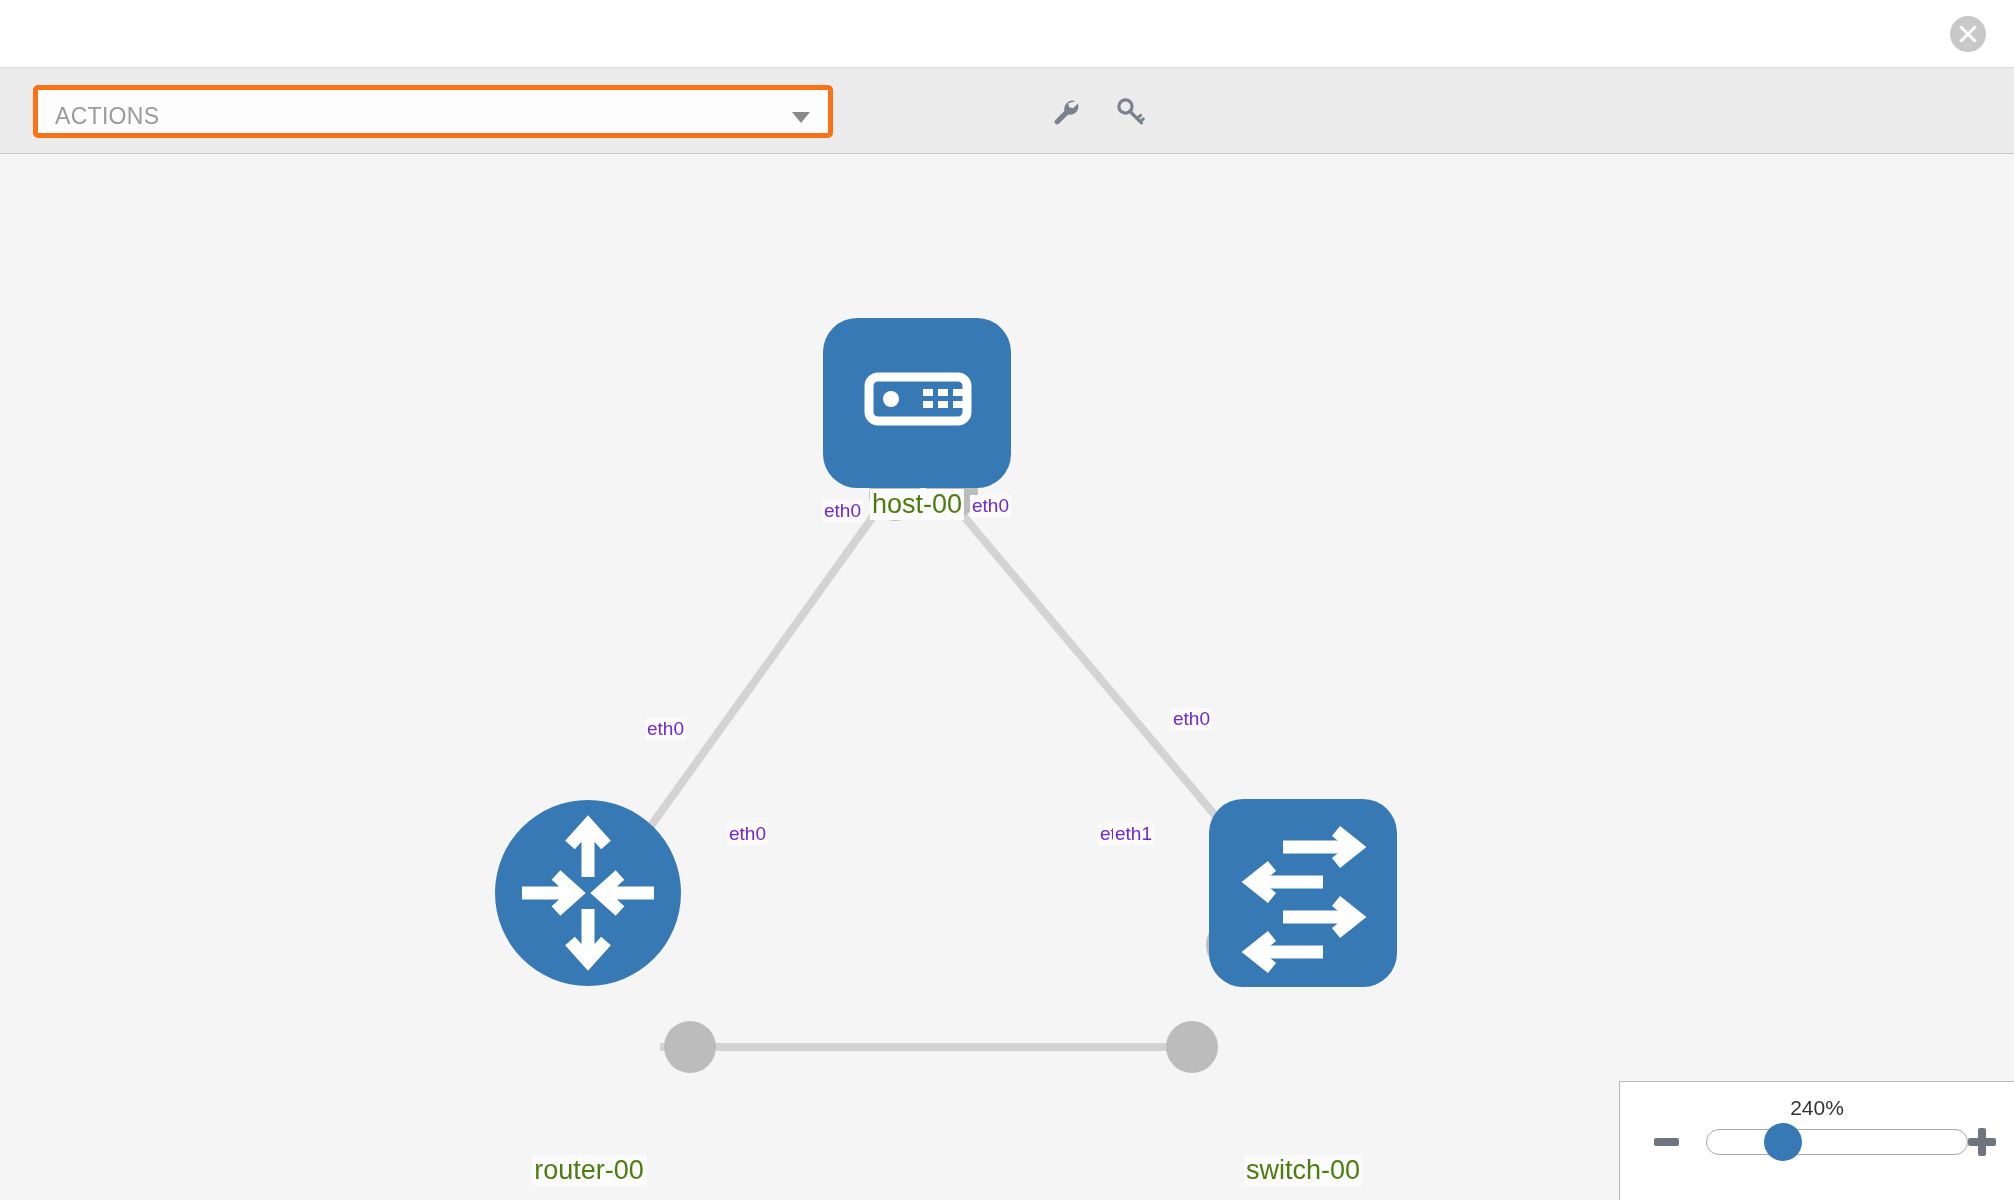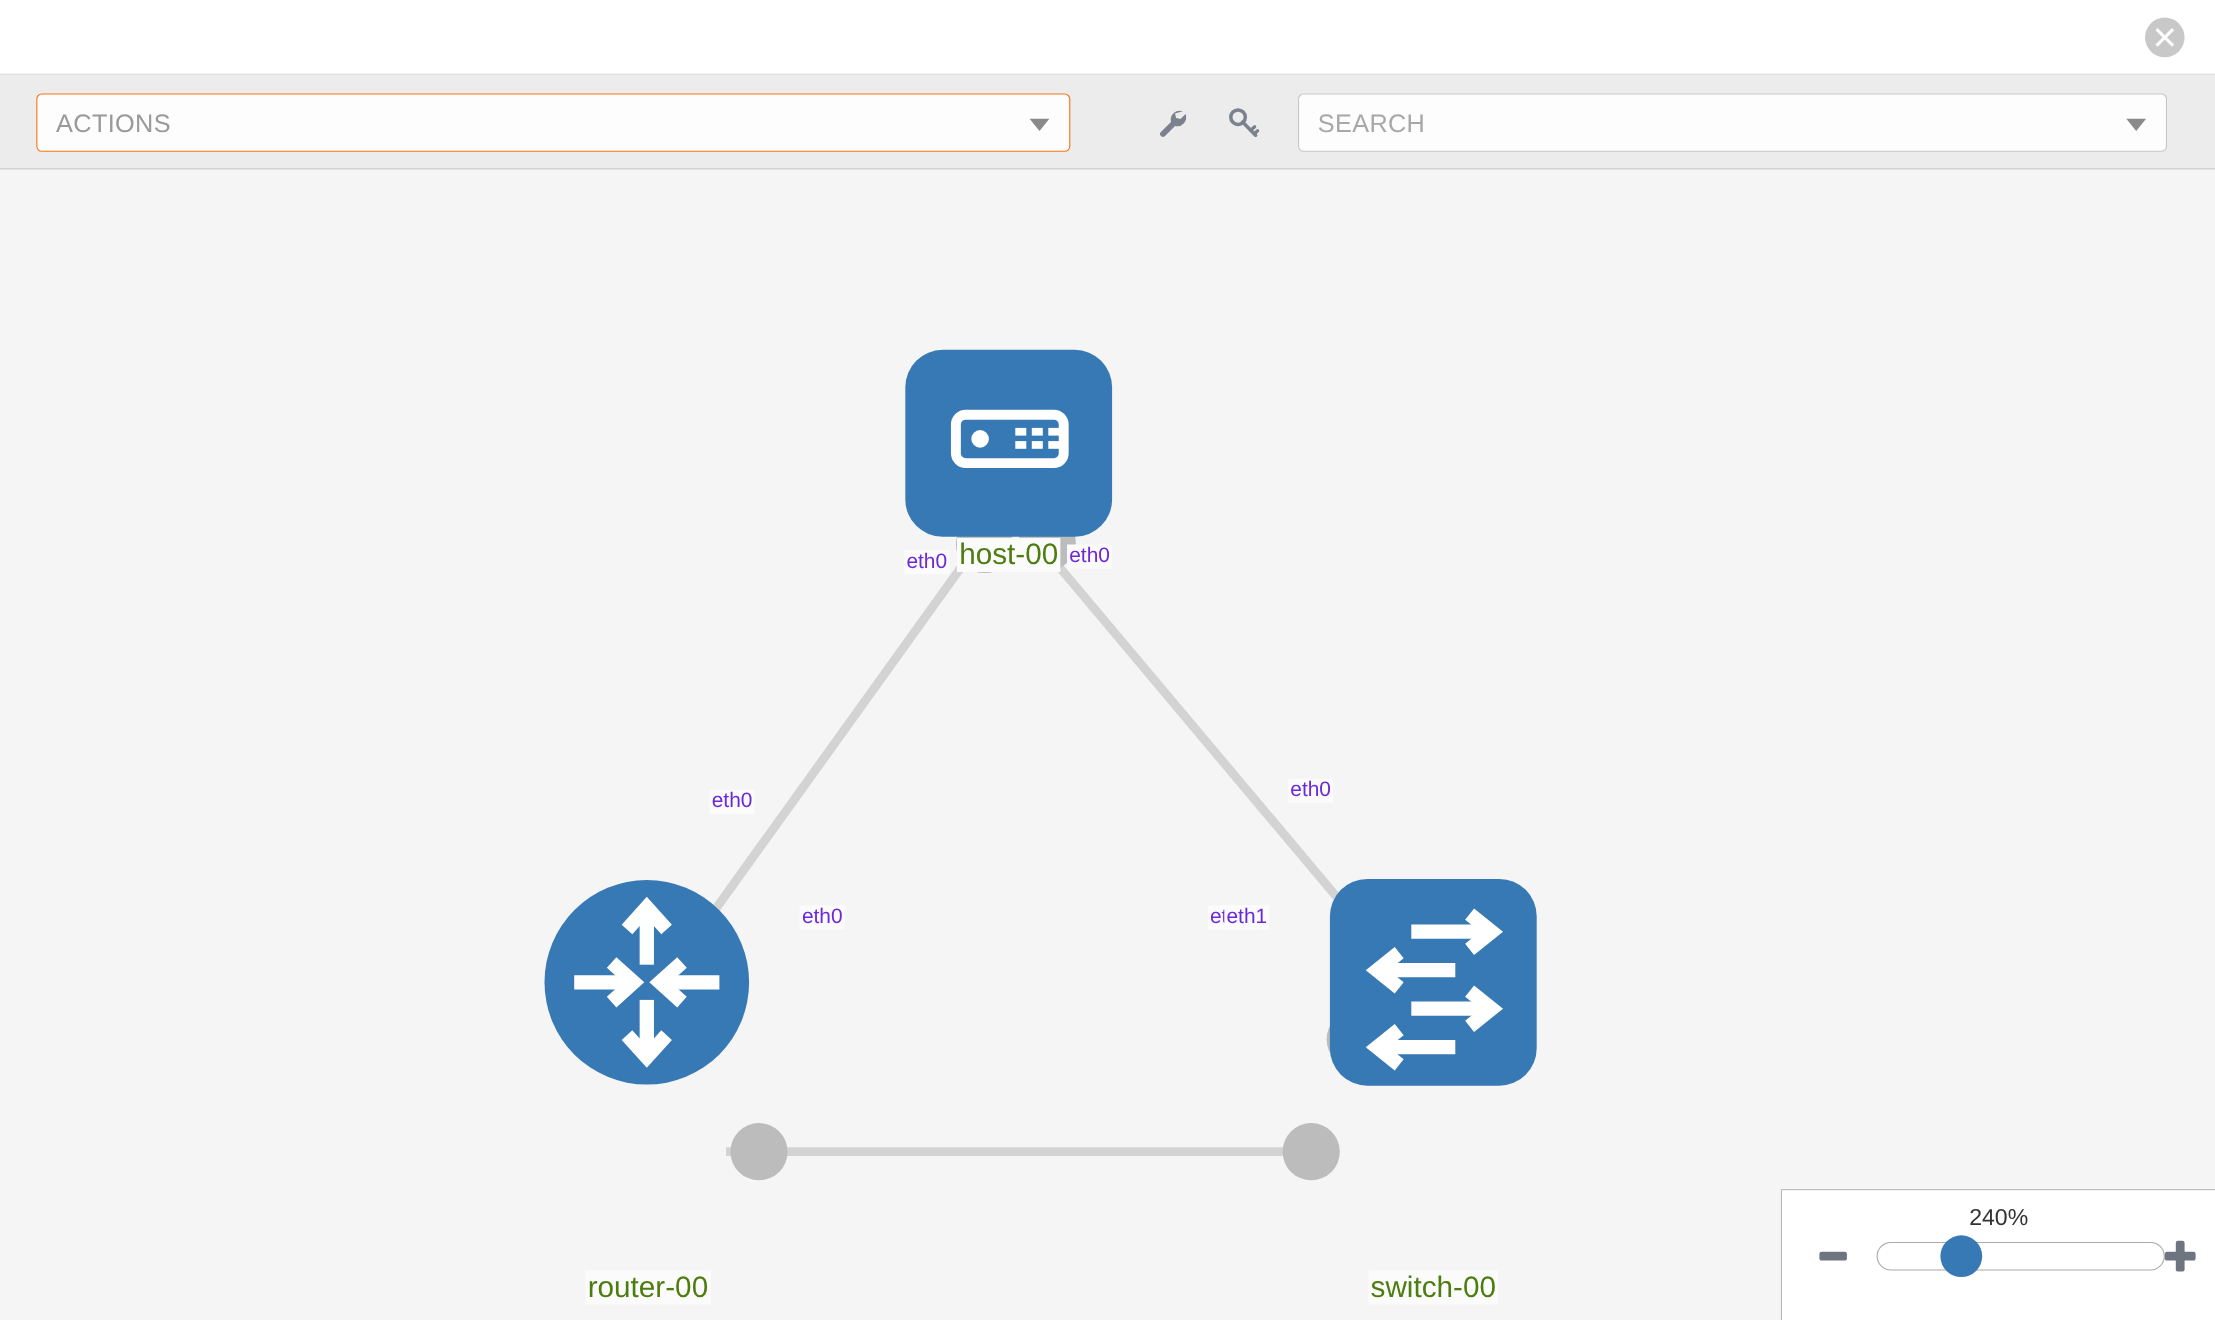--- a/index.html
+++ b/index.html
@@ -58,24 +58,24 @@
     width: 2014px;
     height: 86px;
     background: #ececec;
     border-bottom: 1px solid #c9c9c9;
     box-sizing: border-box;
   }
   .actions-select {
     position: absolute;
     left: 33px;
     top: 17px;
-    width: 940px;
+    width: 800px;
     height: 53px;
     background: #fdfdfd;
-    border: 1px solid #f97316;
+    border: 5px solid #f97316;
     border-radius: 5px;
     box-sizing: border-box;
     cursor: pointer;
   }
   .actions-label {
     position: absolute;
     left: 17px;
     top: 13px;
     font-size: 23px;
     color: #9a9a9a;
@@ -249,24 +249,20 @@
 
     <div class="tool-icon key">
       <svg width="36" height="36" viewBox="0 0 36 36">
         <circle cx="13.5" cy="12.5" r="6.6" fill="none" stroke="#7b828e" stroke-width="3.2"></circle>
         <path d="M17.6 17.0 L29.5 28.9" stroke="#7b828e" stroke-width="3.2" fill="none" stroke-linecap="round"></path>
         <path d="M25.0 24.4 L28.6 21.3" stroke="#7b828e" stroke-width="3.0" fill="none" stroke-linecap="round"></path>
         <path d="M28.2 27.6 L31.3 24.9" stroke="#7b828e" stroke-width="3.0" fill="none" stroke-linecap="round"></path>
       </svg>
     </div>
 
-    <div class="search-box">
-      <span class="search-label">SEARCH</span>
-      <span class="caret"></span>
-    </div>
   </div>
 
   <div class="canvas">
 
     <svg width="2014" height="1045">
 
       <g stroke="#d3d3d3" stroke-width="8" fill="none">
         <line x1="885" y1="345" x2="630" y2="700"></line>
       </g>
       <g stroke="#d3d3d3" stroke-width="8" fill="none">

